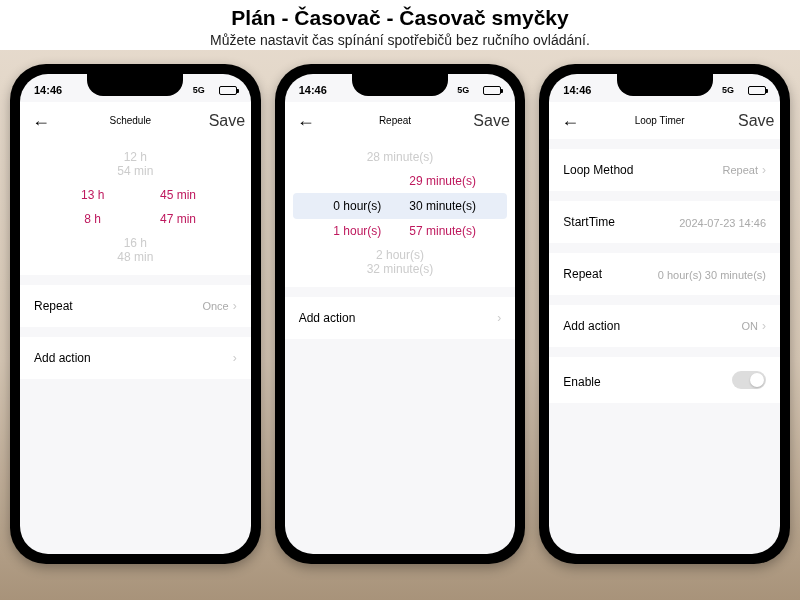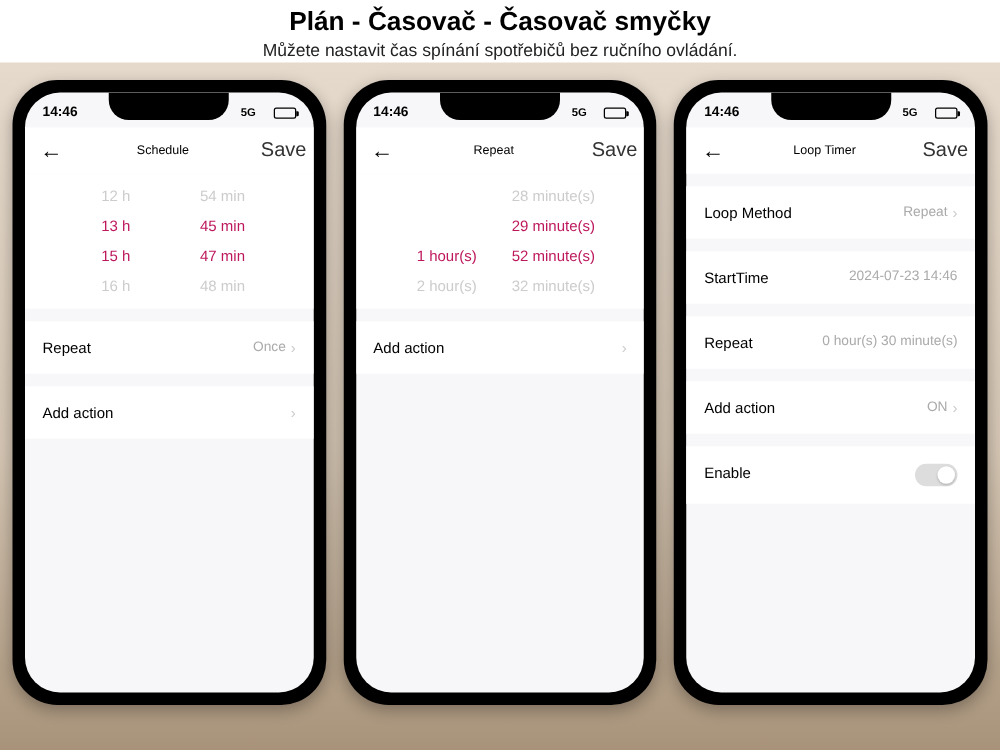--- a/index.html
+++ b/index.html
@@ -85,34 +85,34 @@
 .content { background: #f7f7f9; }
 .picker {
   background: #fff;
   padding: 6px 0;
 }
 .picker-row {
   display: flex;
   padding: 5px 30px;
   font-size: 12px;
 }
-.picker-row.faded { color: #ccc; }
+.picker-row.faded { color: #ccc; flex-direction: column; }
 .picker-row.dim { color: #be185d; }
 .picker-row.selected {
   background: #e8eef8;
   color: #000;
   border-radius: 4px;
   margin: 0 8px;
   padding: 6px 22px;
 }
 .picker-col { flex: 1; text-align: center; }
 .list-row {
   display: flex;
   justify-content: space-between;
-  align-items: flex-start;
+  align-items: flex-end;
   padding: 14px 14px;
   background: #fff;
   font-size: 12px;
   color: #000;
   border-top: 1px solid #f0f0f0;
 }
 .list-row.spaced { margin-top: 10px; border-top: none; }
 .list-value { color: #aaa; font-size: 11px; display: flex; align-items: center; gap: 4px; }
 .chevron { color: #ccc; font-size: 12px; }
 .toggle {
@@ -158,21 +158,21 @@
       <div class="picker">
         <div class="picker-row faded">
             <span class="picker-col">12 h</span>
             <span class="picker-col">54 min</span>
           </div>
         <div class="picker-row dim">
             <span class="picker-col">13 h</span>
             <span class="picker-col">45 min</span>
           </div>
         <div class="picker-row dim">
-            <span class="picker-col">15 h</span>
+            <span class="picker-col">8 h</span>
             <span class="picker-col">47 min</span>
           </div>
         <div class="picker-row faded">
             <span class="picker-col">16 h</span>
             <span class="picker-col">48 min</span>
           </div>
       </div>
       <div class="list-row spaced">
         <span>Repeat</span>
         <span class="list-value">
@@ -204,23 +204,27 @@
       </div>
       <div class="picker">
         <div class="picker-row faded">
             <span class="picker-col"></span>
             <span class="picker-col">28 minute(s)</span>
           </div>
         <div class="picker-row dim">
             <span class="picker-col"></span>
             <span class="picker-col">29 minute(s)</span>
           </div>
+        <div class="picker-row selected">
+            <span class="picker-col">0 hour(s)</span>
+            <span class="picker-col">30 minute(s)</span>
+          </div>
         <div class="picker-row dim">
             <span class="picker-col">1 hour(s)</span>
-            <span class="picker-col">52 minute(s)</span>
+            <span class="picker-col">57 minute(s)</span>
           </div>
         <div class="picker-row faded">
             <span class="picker-col">2 hour(s)</span>
             <span class="picker-col">32 minute(s)</span>
           </div>
       </div>
       <div class="list-row spaced">
         <span>Add action</span>
         <span class="chevron">›</span>
       </div>

